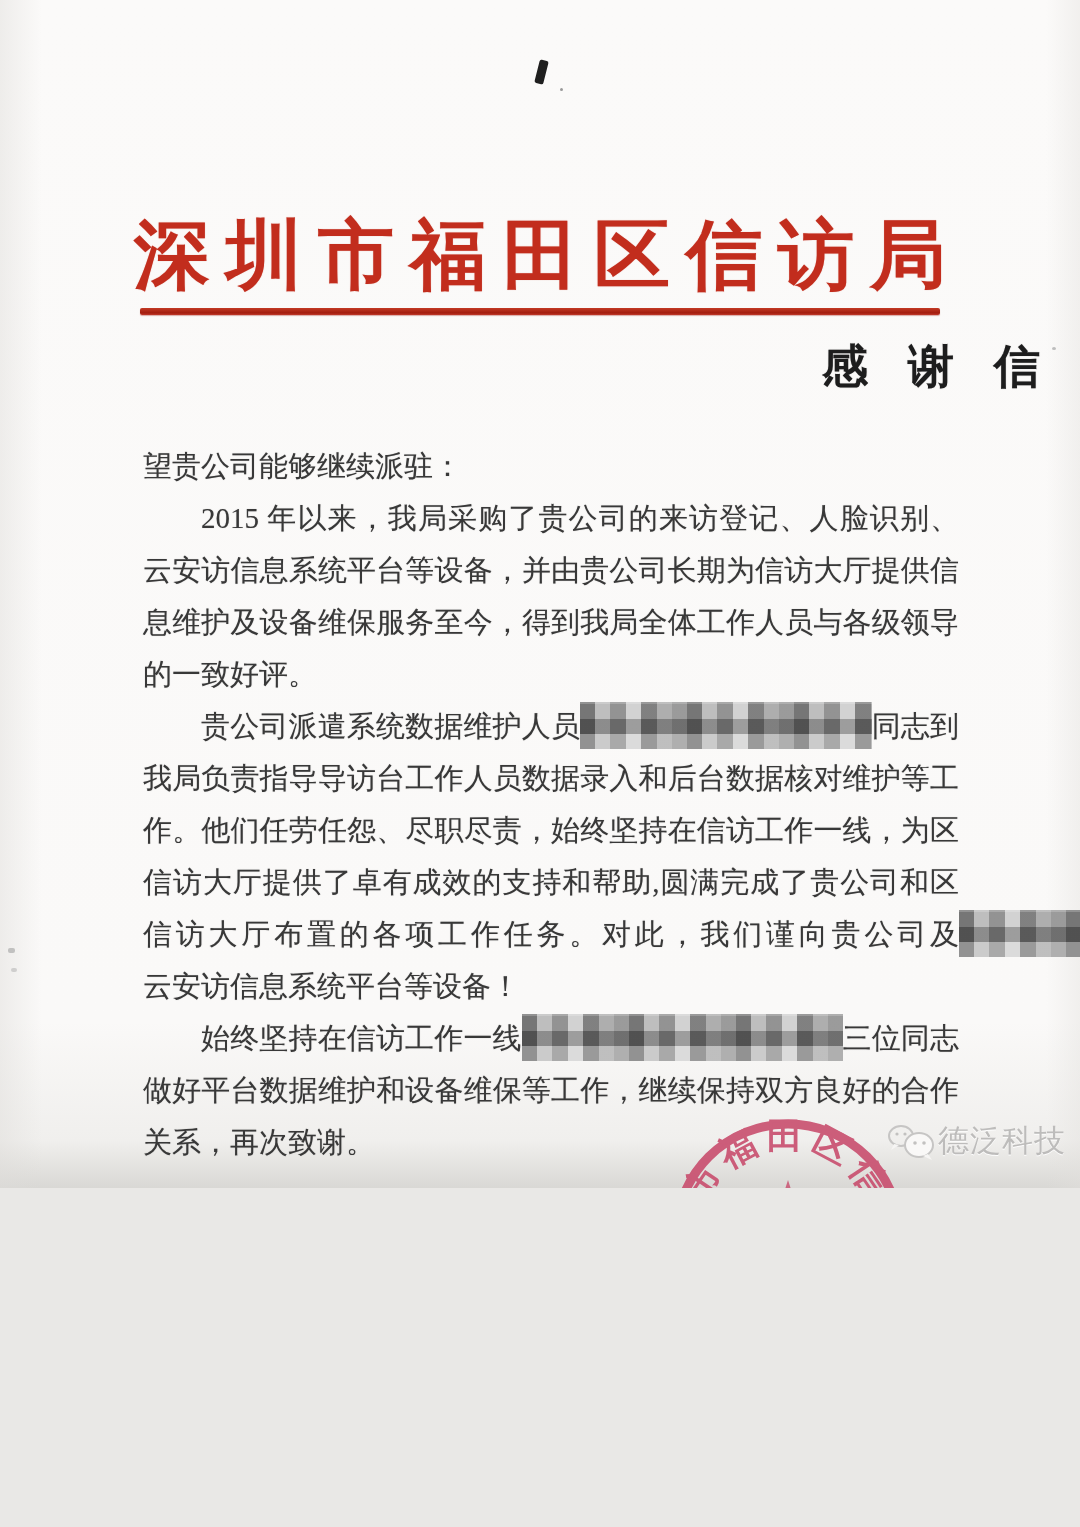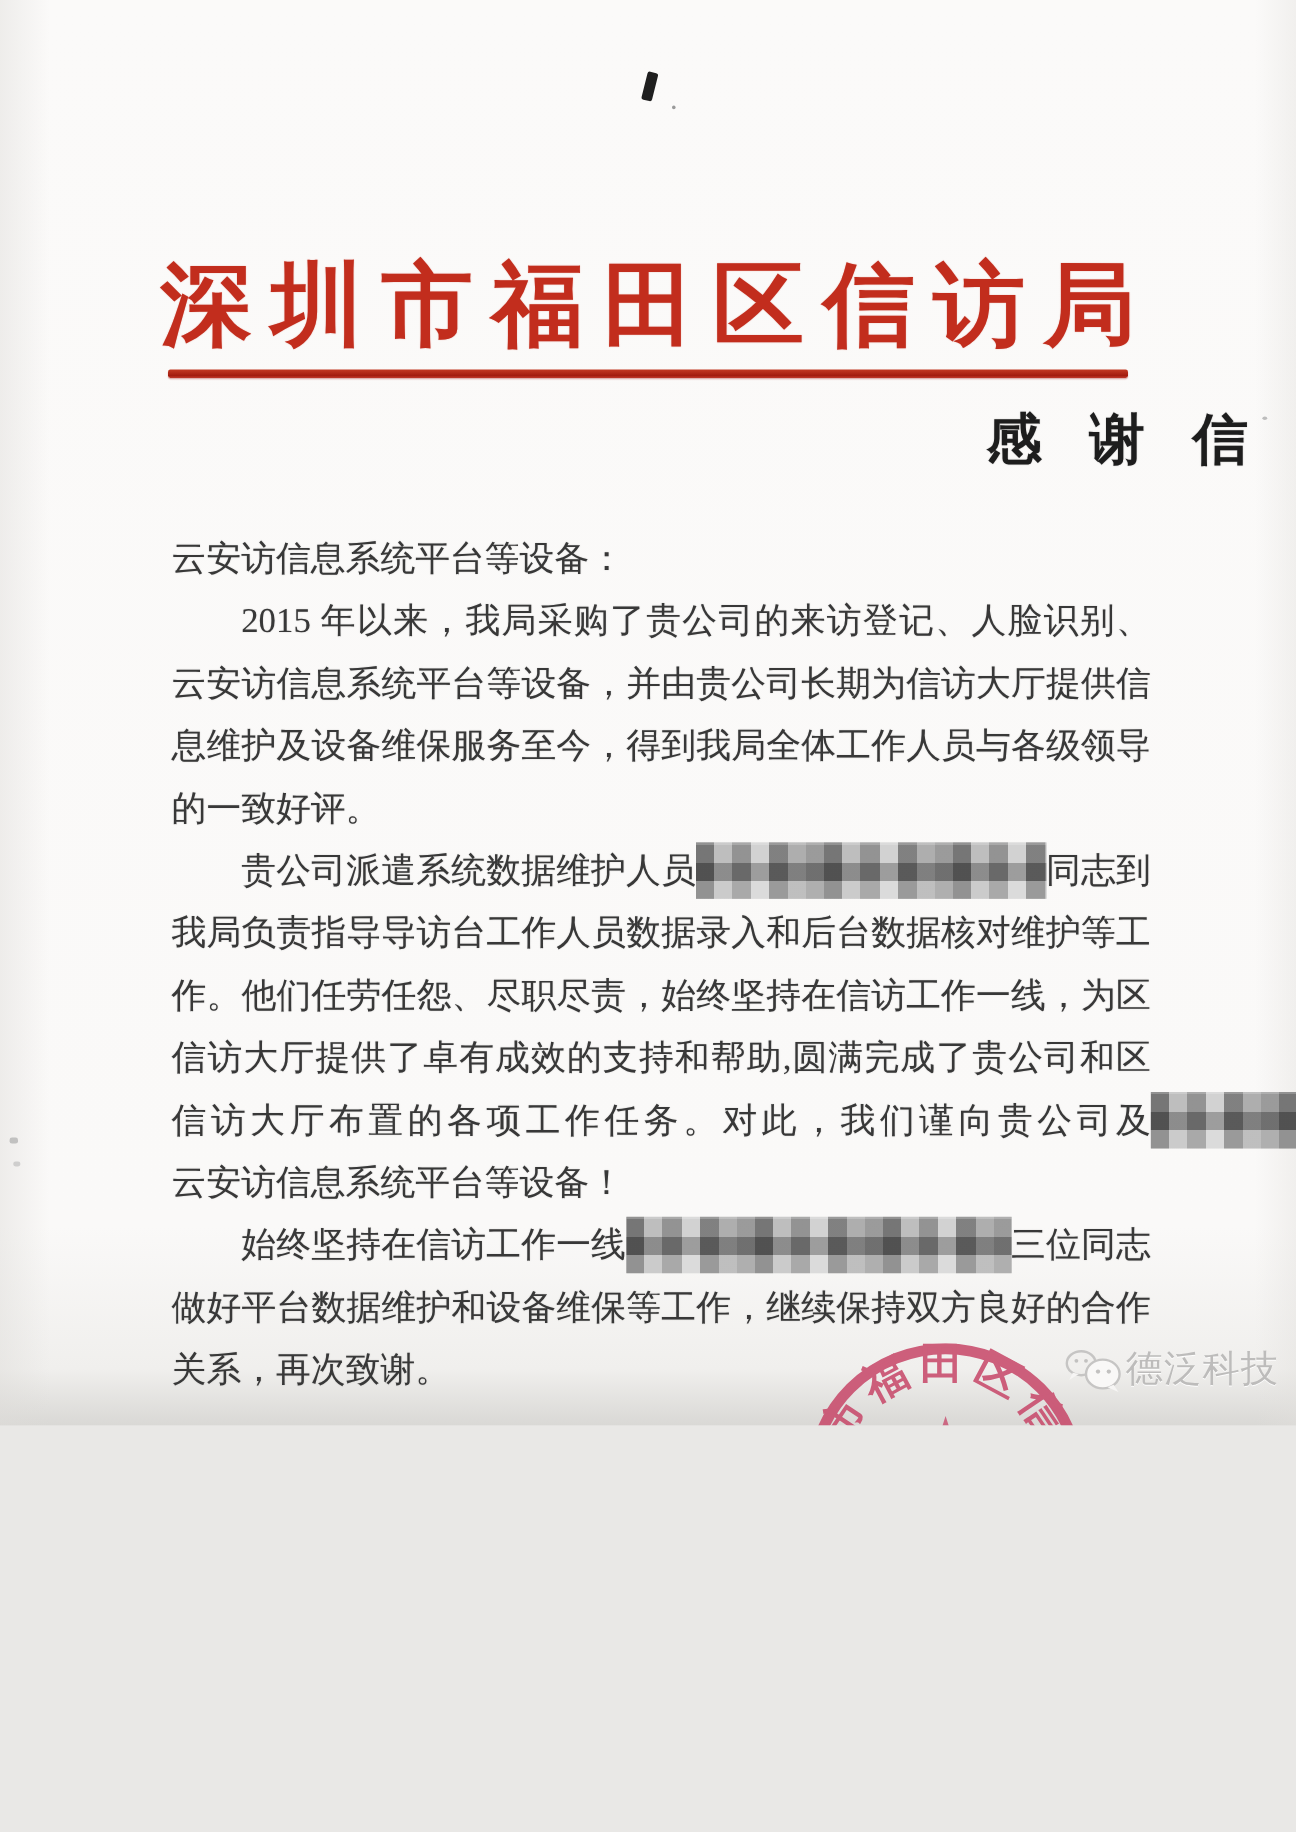--- a/index.html
+++ b/index.html
@@ -92,21 +92,21 @@
   <span class="speck-c"></span>
   <span class="speck-d"></span>
   <span class="speck-e"></span>
 
   <div class="letterhead">深圳市福田区信访局</div>
   <div class="red-rule"></div>
 
   <div class="doc-title">感谢信</div>
 
   <div class="body-text">
-    <p><span>云安访信息系统平台等设备：</span></p>
+    <p><span>望贵公司能够继续派驻：</span></p>
     <p class="indent"><span>2015 年以来，我局采购了贵公司的来访登记、人脸识别、云安访信息系统平台等设备，并由贵公司长期为信访大厅提供信息维护及设备维保服务至今，得到我局全体工作人员与各级领导的一致好评。</span></p>
     <p class="indent"><span>贵公司派遣系统数据维护人员</span><span class="mosaic">　　　　　　　　　　</span><span>同志到我局负责指导导访台工作人员数据录入和后台数据核对维护等工作。他们任劳任怨、尽职尽责，始终坚持在信访工作一线，为区信访大厅提供了卓有成效的支持和帮助,圆满完成了贵公司和区信访大厅布置的各项工作任务。对此，我们谨向贵公司及</span><span class="mosaic">　　　　　　　　　　　　　　　</span><span>云安访信息系统平台等设备！</span></p>
     <p class="indent"><span>始终坚持在信访工作一线</span><span class="mosaic">　　　　　　　　　　　</span><span>三位同志做好平台数据维护和设备维保等工作，继续保持双方良好的合作关系，再次致谢。</span></p>
   </div>
 
   <svg class="seal" viewBox="0 0 248 248">
     <g fill="none" stroke="#c84a6b">
       <circle cx="124" cy="124" r="112" stroke-width="9"></circle>
       <path d="M 76 207 A 96 96 0 0 0 172 207" stroke-width="4" stroke-dasharray="3 7" opacity="0.7"></path>
     </g>

